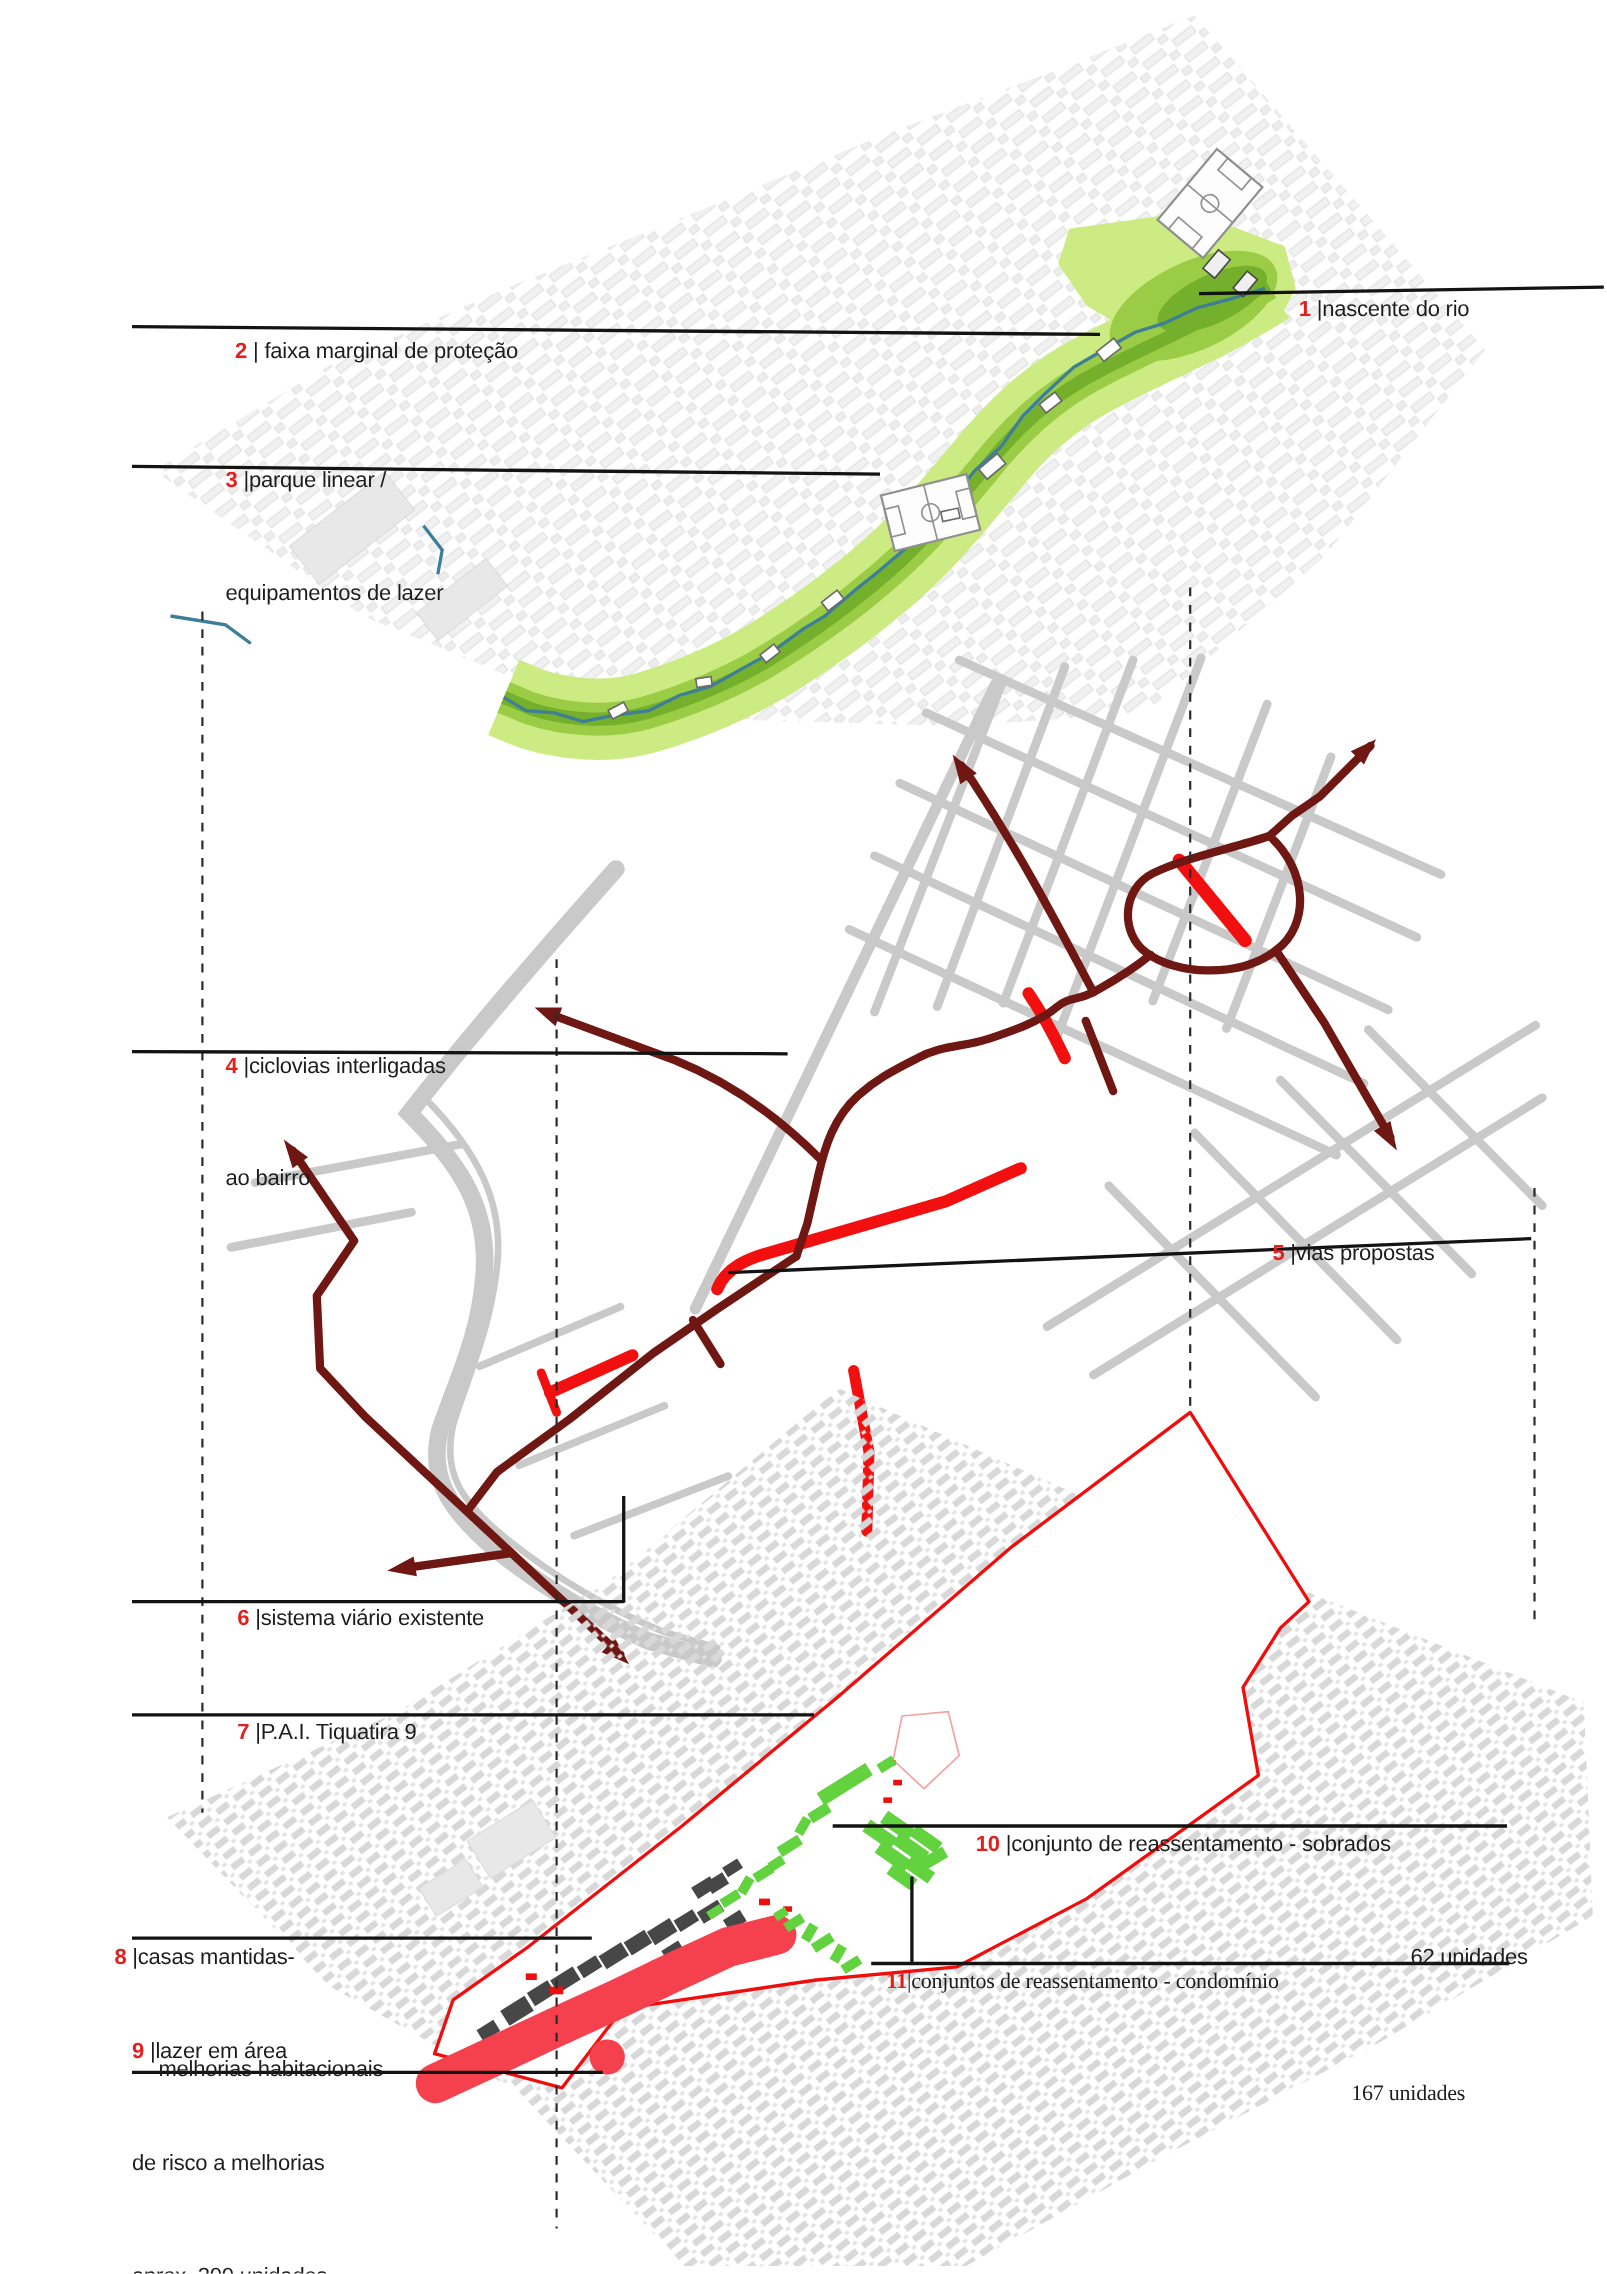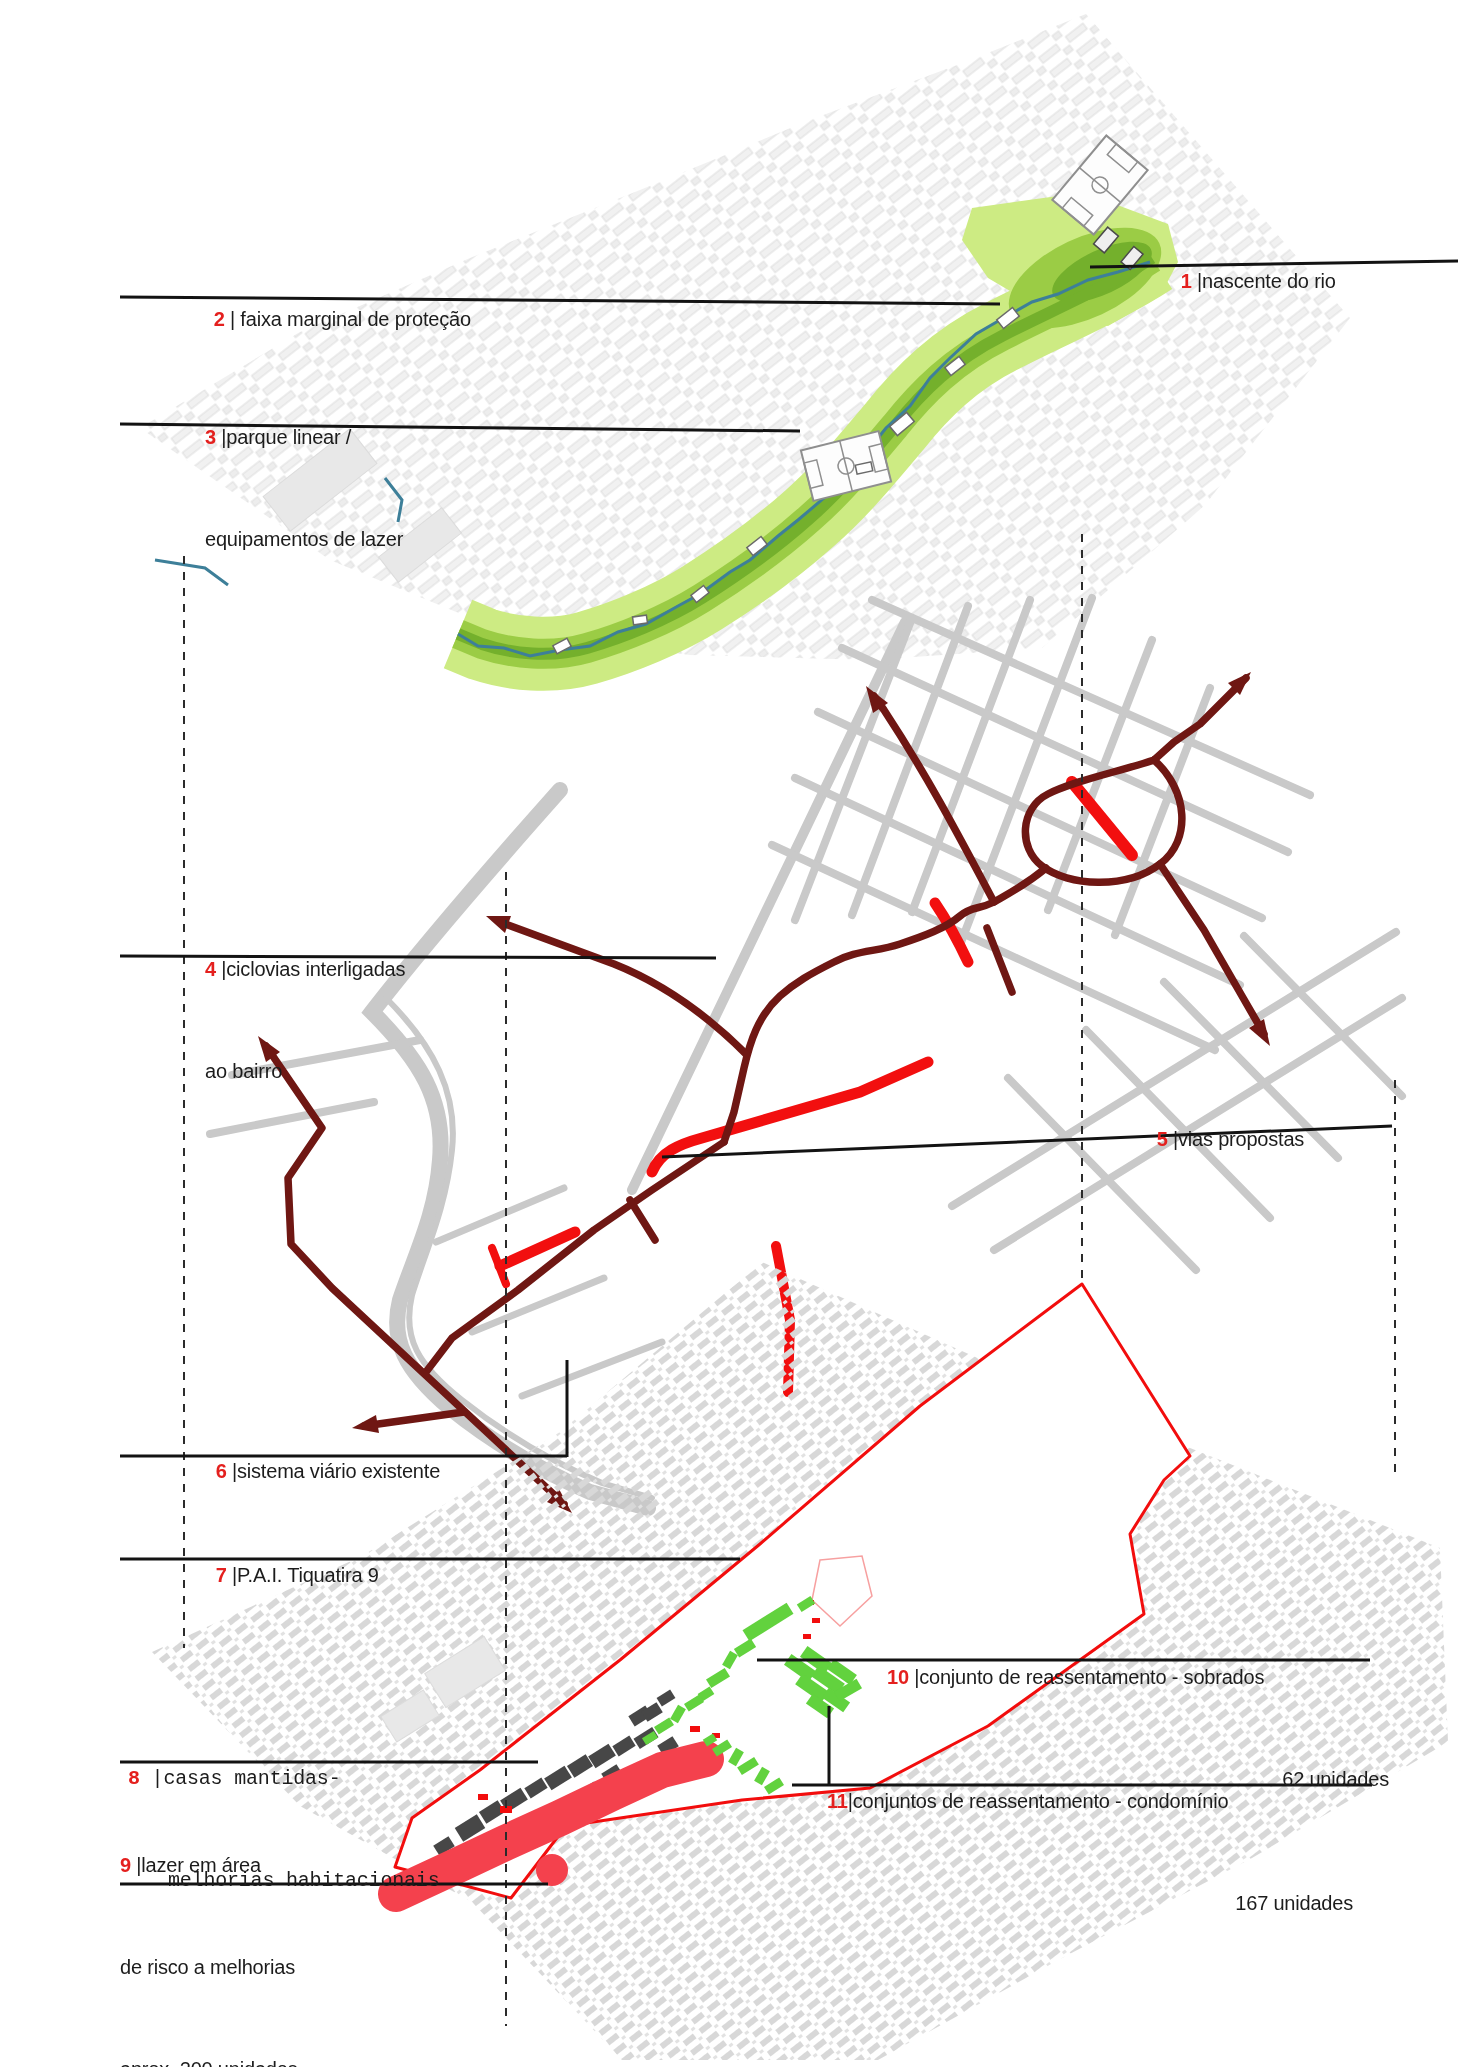--- a/index.html
+++ b/index.html
@@ -271,34 +271,34 @@
 </div>
 
 <div class="label" style="left:205px;top:1420px;">
   <span class="num">6</span><span> |sistema viário existente</span>
 </div>
 
 <div class="label" style="left:205px;top:1524px;">
   <span class="num">7</span><span> |P.A.I. Tiquatira 9</span>
 </div>
 
-<div class="label" style="left:128px;top:1694px;font-family:Liberation Mono, monospace;">
+<div class="label" style="left:104px;top:1694px;">
   <div><span class="num">8</span><span> |casas mantidas-</span></div>
   <div class="ind">melhorias habitacionais</div>
 </div>
 
 <div class="label" style="left:120px;top:1780px;">
   <div><span class="num">9</span><span> |lazer em área</span></div>
   <div>de risco a melhorias</div>
   <div>aprox. 200 unidades</div>
 </div>
 
 <div class="label" style="left:868px;top:1592px;width:502px;margin-left:19px;">
   <div><span class="num">10</span><span> |conjunto de reassentamento - sobrados</span></div>
   <div class="lr">62 unidades</div>
 </div>
 
-<div class="label" style="left:827px;top:1716px;width:526px;">
+<div class="label" style="left:806px;top:1716px;width:526px;font-family:Liberation Serif, serif;">
   <div><span class="num">11</span><span>|conjuntos de reassentamento - condomínio</span></div>
   <div class="lr">167 unidades</div>
 </div>
 
 </div>
 
 </body></html>

